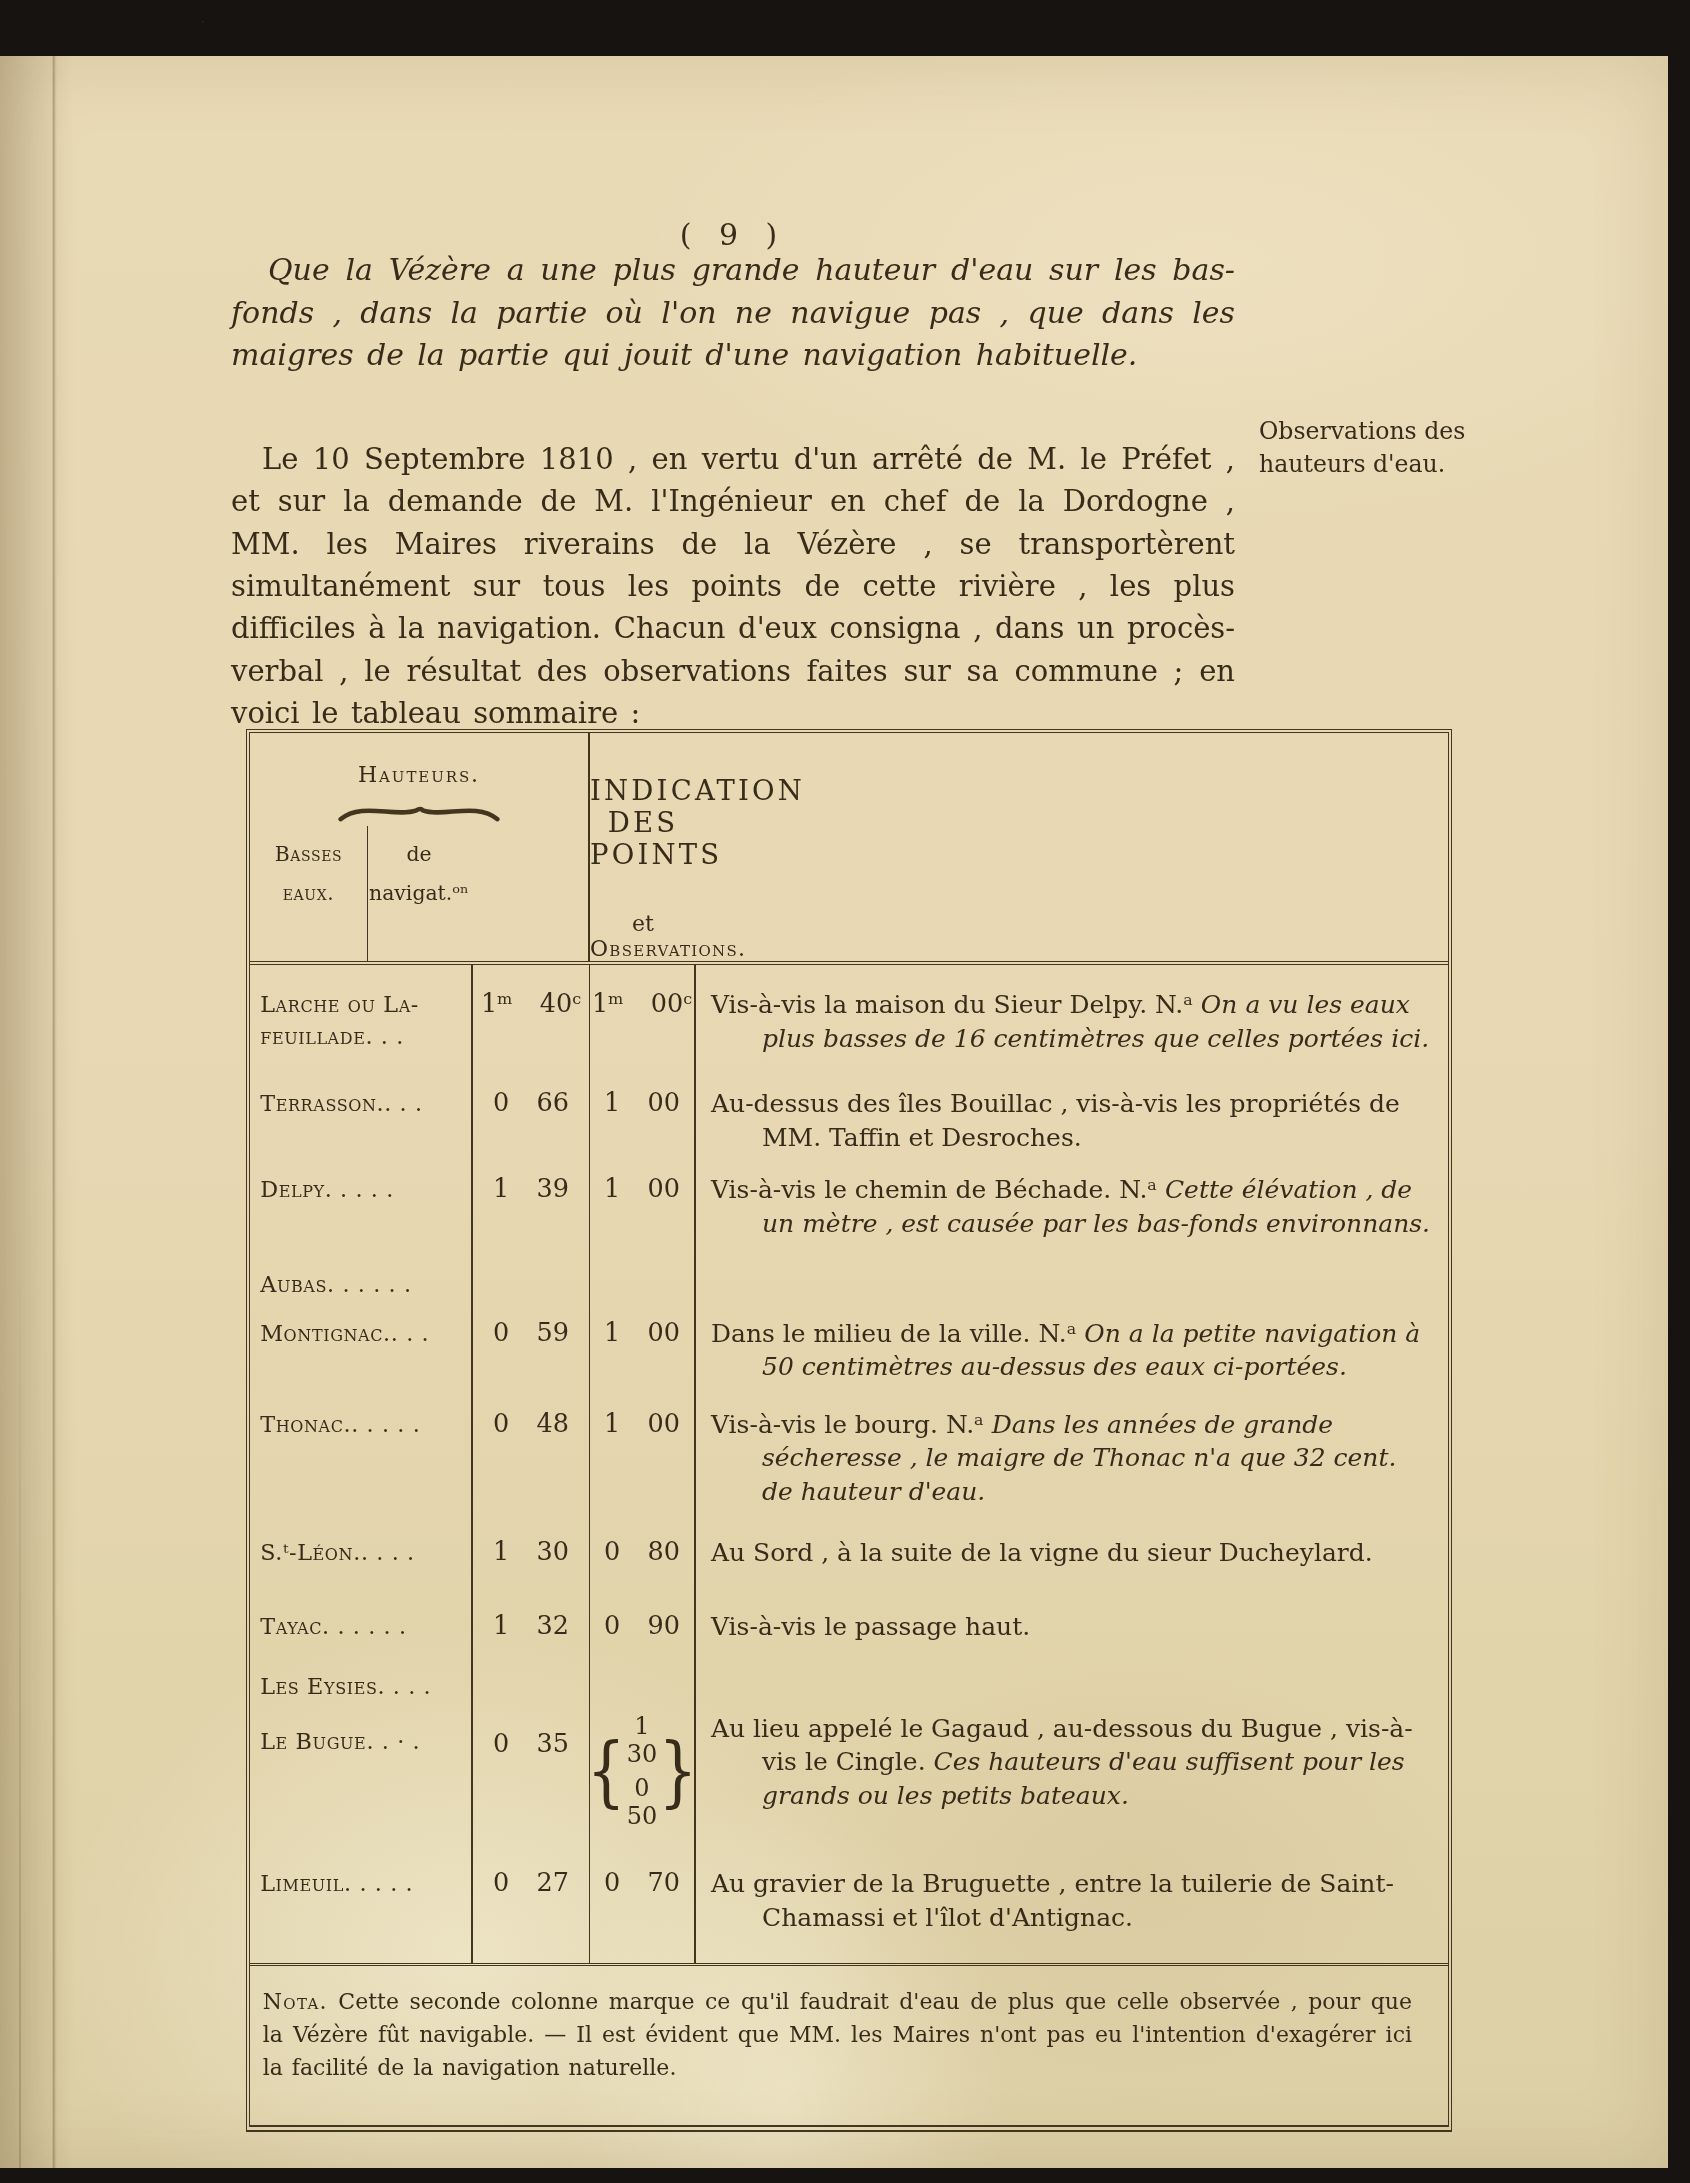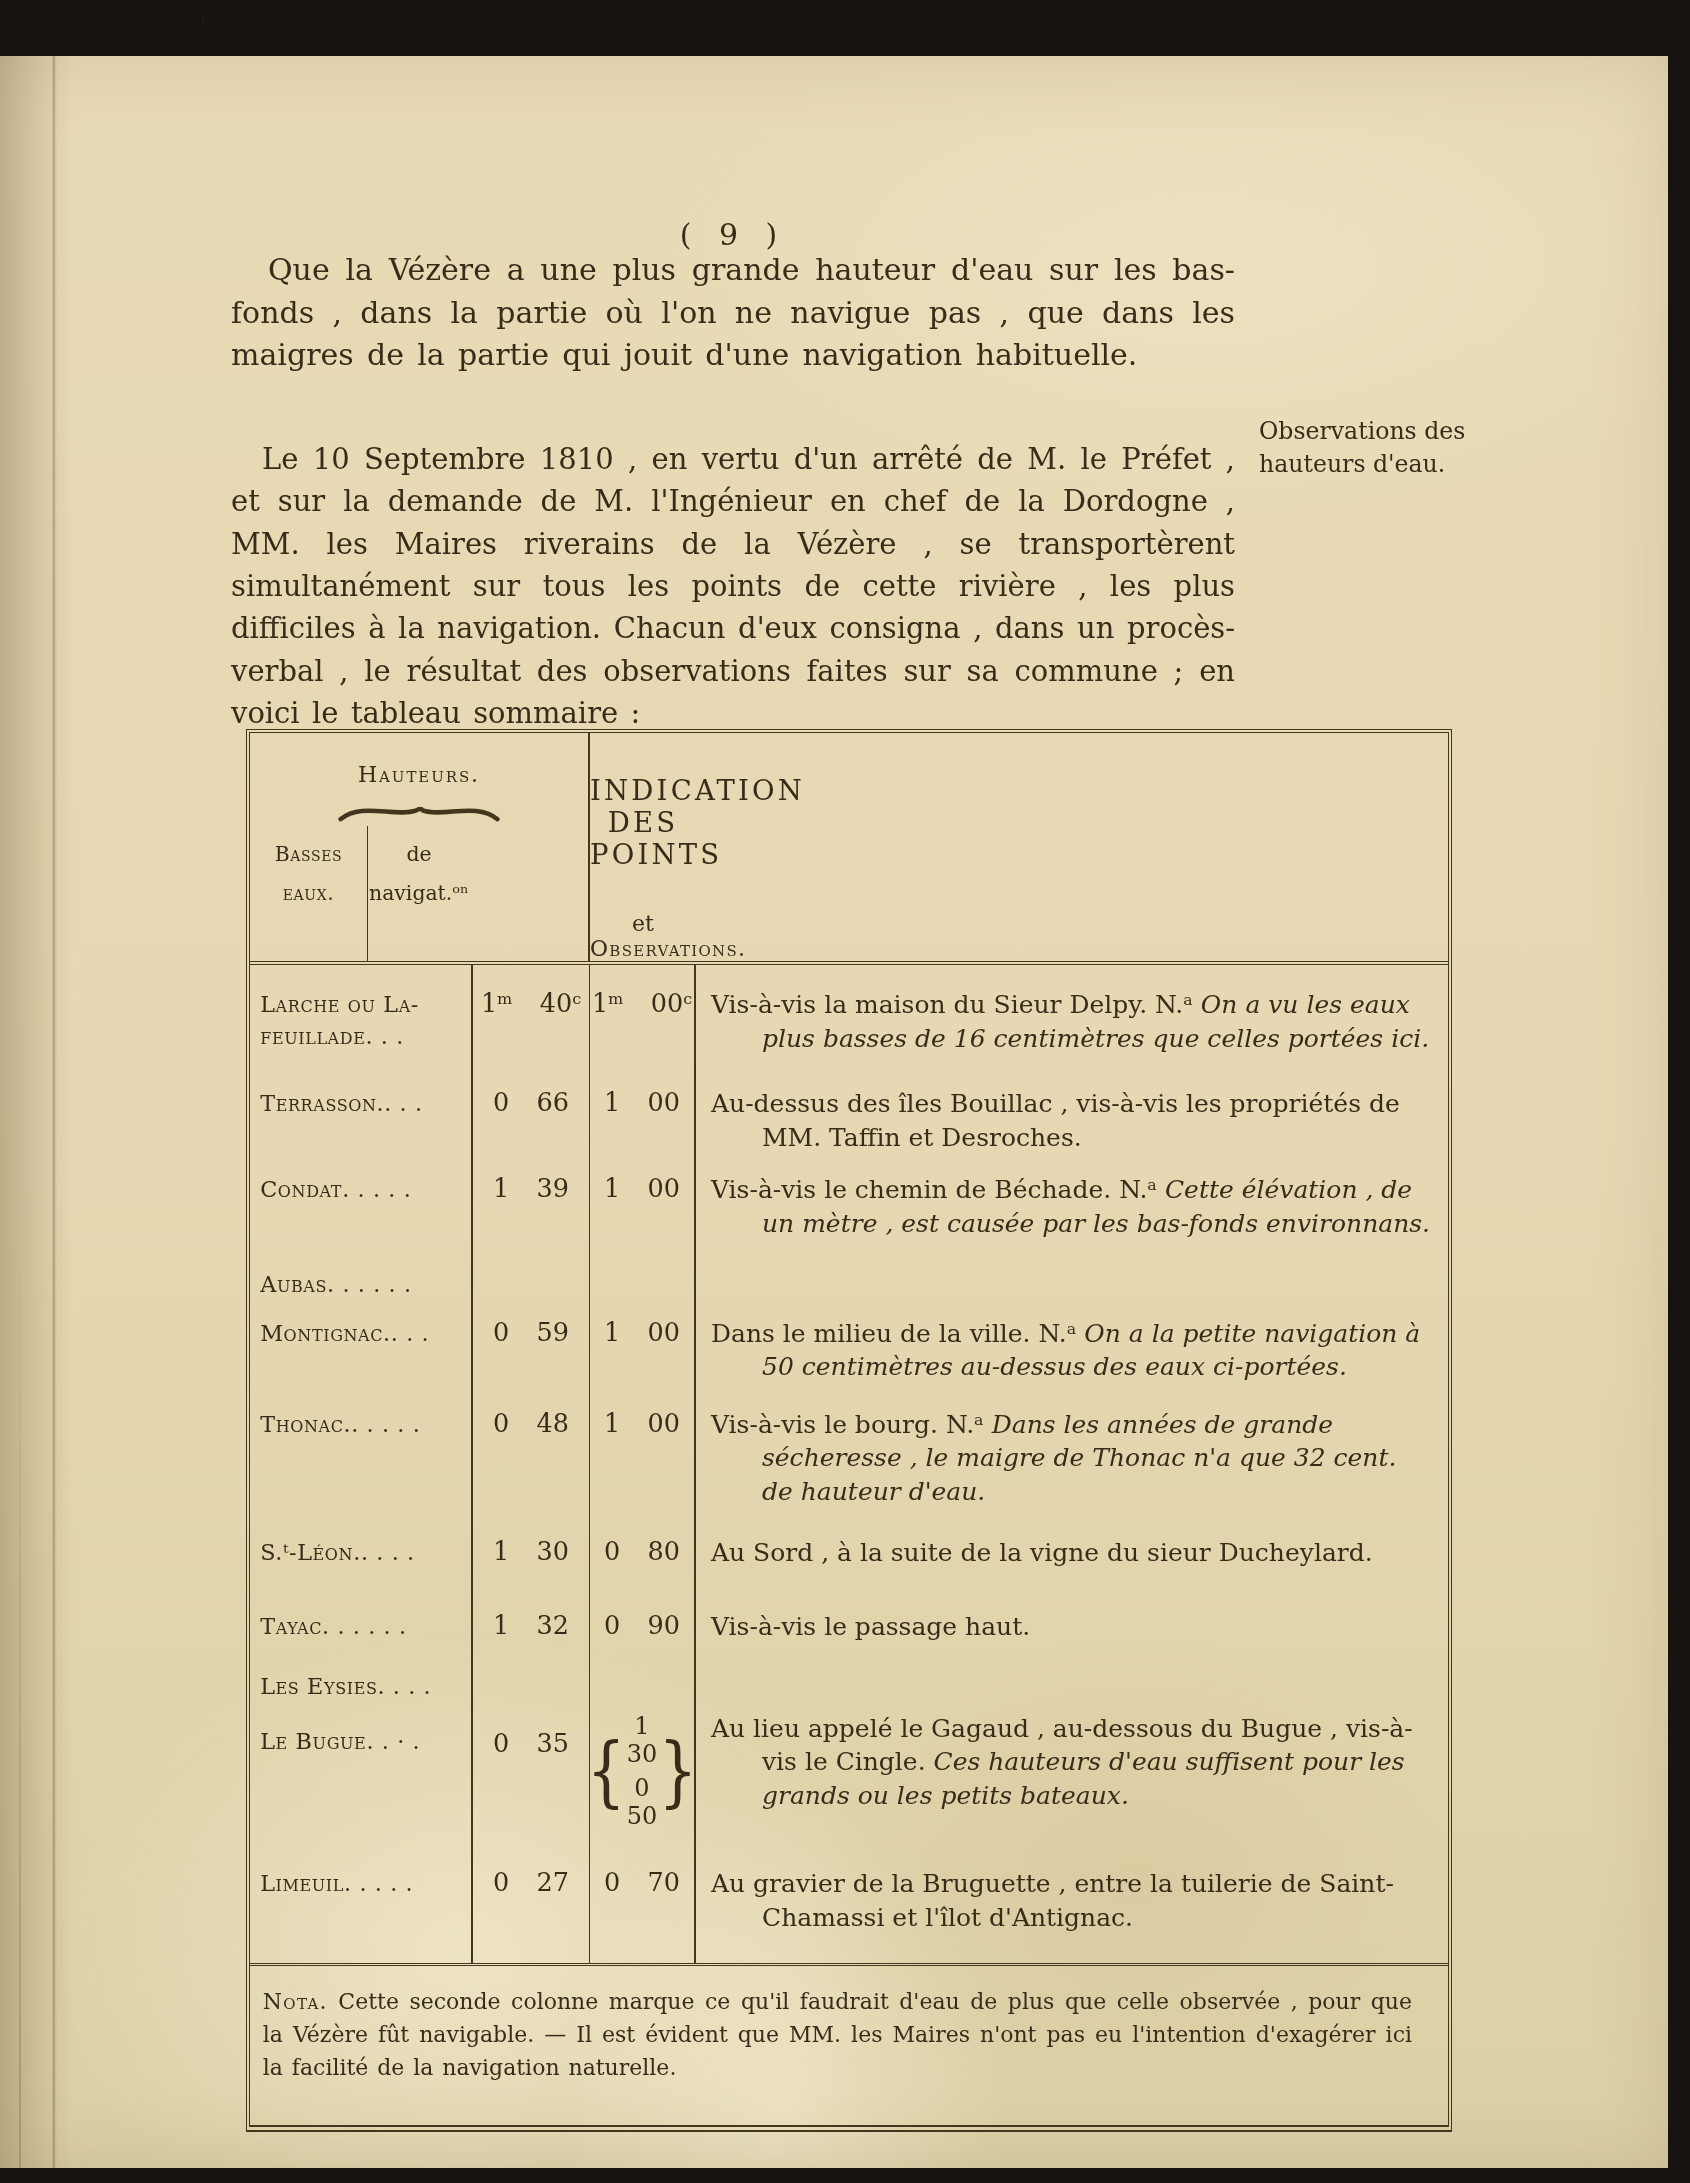--- a/index.html
+++ b/index.html
@@ -28,21 +28,21 @@
   }
   .paper::after{ 
     content:"";position:absolute;left:19px;top:55%;width:1.9px;height:45%;
     background:linear-gradient(180deg,transparent,rgba(92,72,40,.25));
   }
   .ink{color:#372c1a;}
   
   .pageno{position:absolute;top:161px;left:650px;width:166px;text-align:center;
     font-size:30px;letter-spacing:9px;}
   .para-italic{position:absolute;top:193px;left:231px;width:1004px;
-    font-size:30px;line-height:1.42;text-align:justify;text-indent:37px;
+    font-size:30px;font-style:italic;line-height:1.42;text-align:justify;text-indent:37px;
     word-spacing:3.8px;}
   .para-main{position:absolute;top:382px;left:231px;width:1004px;
     font-size:29px;line-height:1.46;text-align:justify;text-indent:31px;word-spacing:3.2px;}
   .margin-note{position:absolute;top:359px;left:1259px;width:238px;
     font-size:23.6px;line-height:1.38;}
   
   .obs-table{
     position:absolute;left:246px;top:673px;width:1206px;box-sizing:border-box;
     border:4.5px double #43361f;border-bottom:7.7px double #43361f;
     background:rgba(255,255,255,0.0);
@@ -137,21 +137,21 @@
     <div class="trow cols" style="--pt:32px">
       <div class="bc1">Terrasson.. . .</div>
       <div class="bc2a">0 66</div>
       <div class="bc2b">1 00</div>
       <div class="bobs">
         <span>Au-dessus des îles Bouillac , vis-à-vis les propriétés de MM. Taffin et Desroches.</span><span class="it"></span>
       </div>
     </div>
 
     <div class="trow cols" style="--pt:19px">
-      <div class="bc1">Condat. . . . .</div>
+      <div class="bc1">Delpy. . . . .</div>
       <div class="bc2a">1 39</div>
       <div class="bc2b">1 00</div>
       <div class="bobs">
         <span>Vis-à-vis le chemin de Béchade. N.ᵃ </span><span class="it">Cette élévation , de un mètre , est causée par les bas-fonds environnans.</span>
       </div>
     </div>
 
     <div class="trow cols" style="--pt:28px">
       <div class="bc1">Aubas. . . . . .</div>
       <div class="bc2a"></div>

